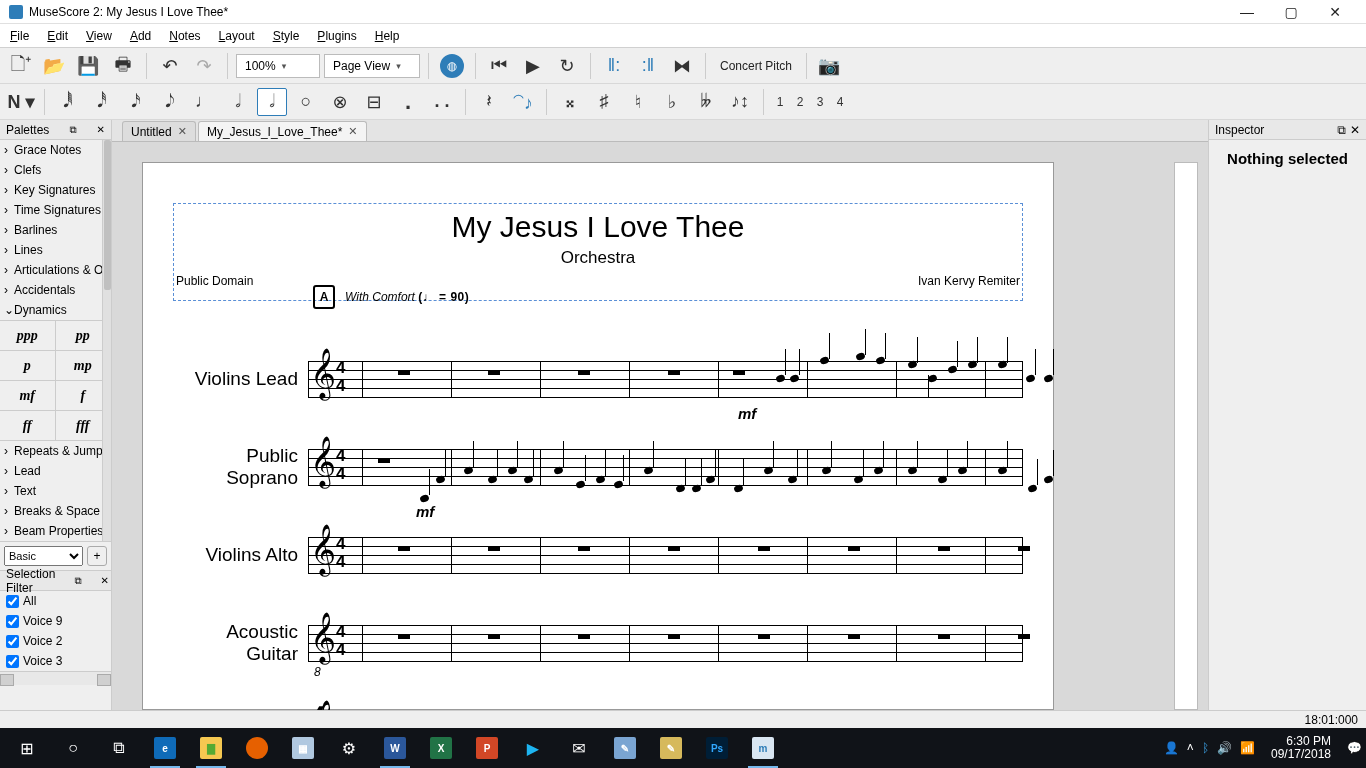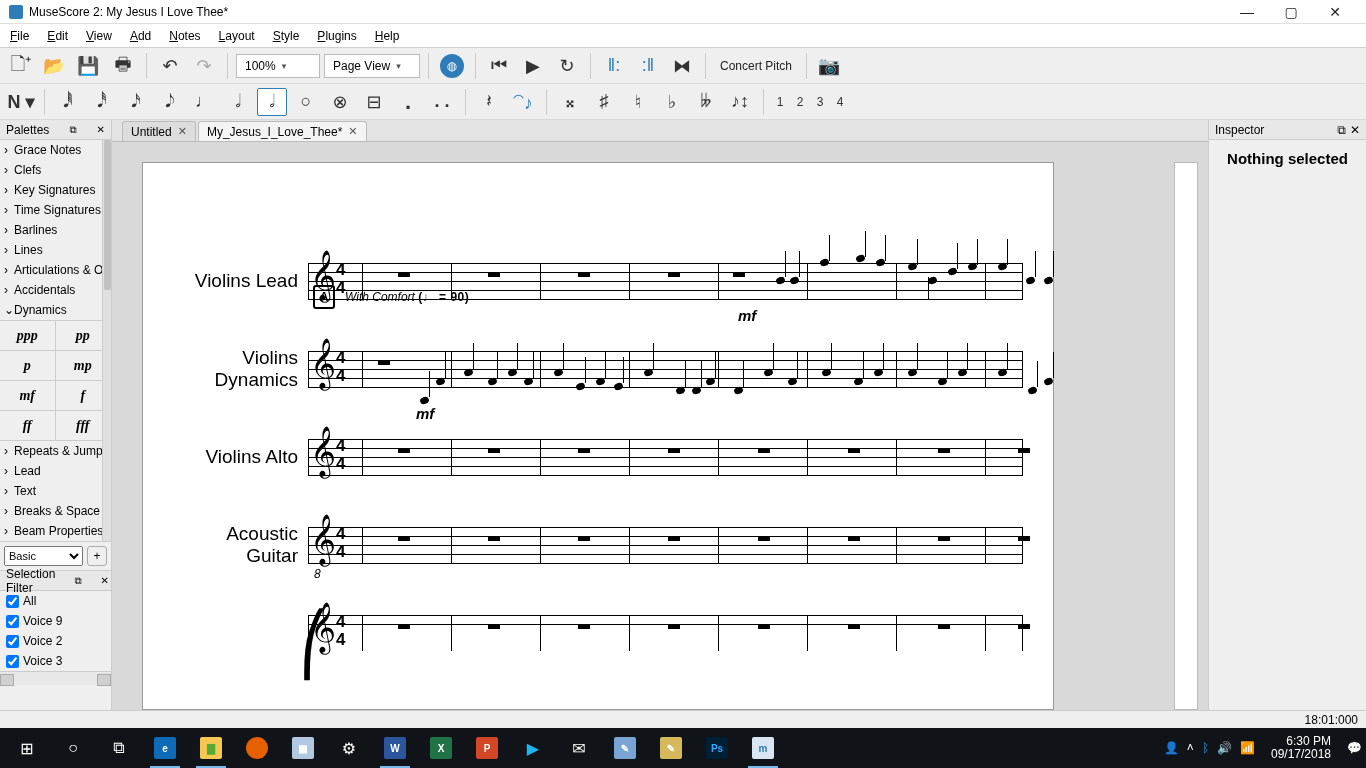--- a/index.html
+++ b/index.html
@@ -314,20 +314,28 @@
           <span class="x">✕</span>
         </div>
       <div class="tab active">
           <span>My_Jesus_I_Love_Thee*</span>
           <span class="x">✕</span>
         </div>
     </div>
     <div class="canvas">
       <div class="slice"></div>
       <div class="page">
+        <div class="sel-frame">
+          <h1>My Jesus I Love Thee</h1>
+          <div class="sub">Orchestra</div>
+          <div class="meta">
+            <span>Public Domain</span>
+            <span>Ivan Kervy Remiter</span>
+          </div>
+        </div>
         <div class="tempohead">
           <span class="reh">A</span>
           <span class="tempotext"><span>With Comfort</span> <b class="bpm">(♩ = 90)</b></span>
         </div>
 
         <div class="staffblock">
 
           <div class="staffrow">
             <div class="instname">Violins Lead</div>
             <div class="staff">
@@ -378,21 +386,21 @@
                 <div class="stem" style="left:699px;top:-24px"></div>
               <div class="note" style="left:718px;top:14px"></div>
                 <div class="stem" style="left:727px;top:-12px"></div>
               <div class="note" style="left:736px;top:14px"></div>
                 <div class="stem" style="left:745px;top:-12px"></div>
               <div class="dynmark" style="left:430px;top:44px">mf</div>
             </div>
           </div>
 
           <div class="staffrow">
-            <div class="instname">Violins Dynamics</div>
+            <div class="instname">Public Soprano</div>
             <div class="staff">
               <div class="stafflines">
                   <div></div>
                   <div></div>
                   <div></div>
                   <div></div>
                   <div></div>
                 </div>
               <span class="clef">𝄞</span>
               <div class="tsig">4<br>4</div>

